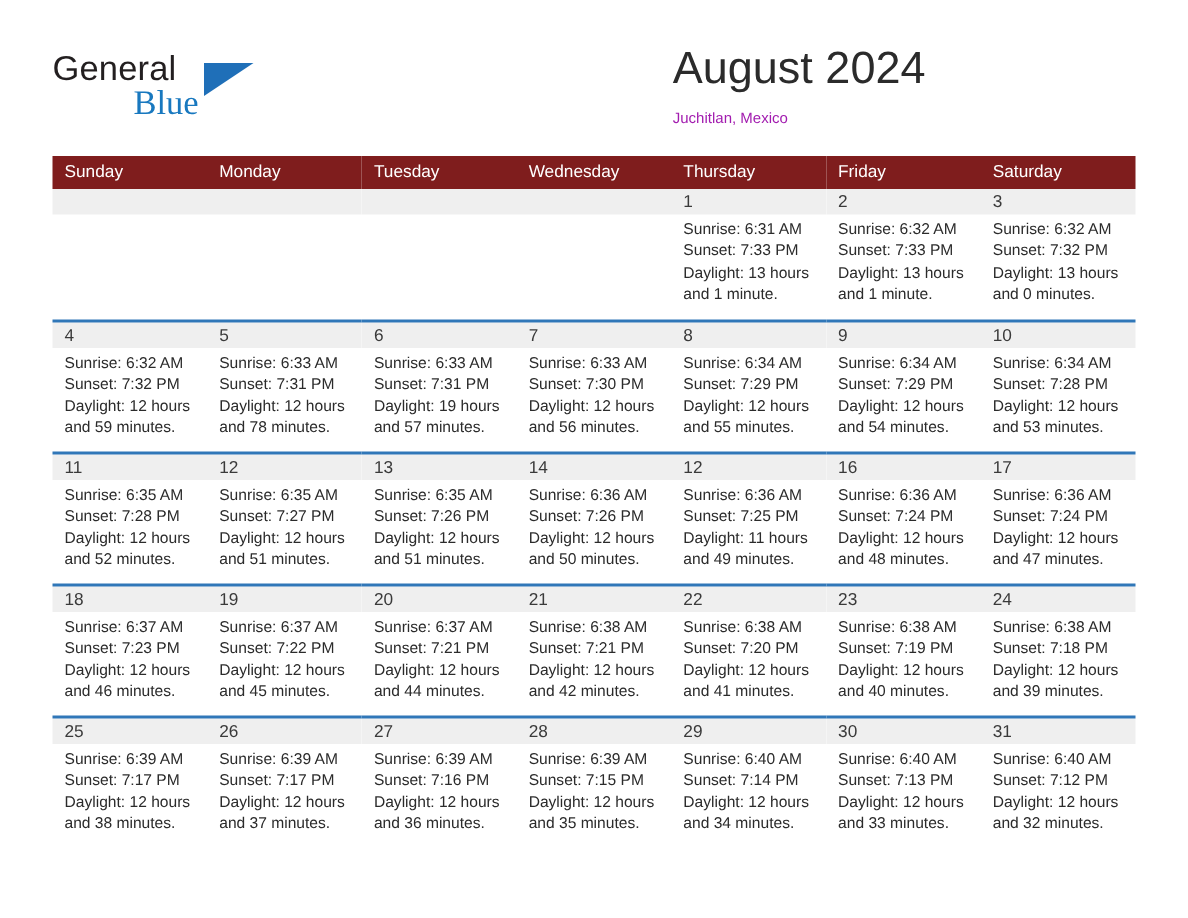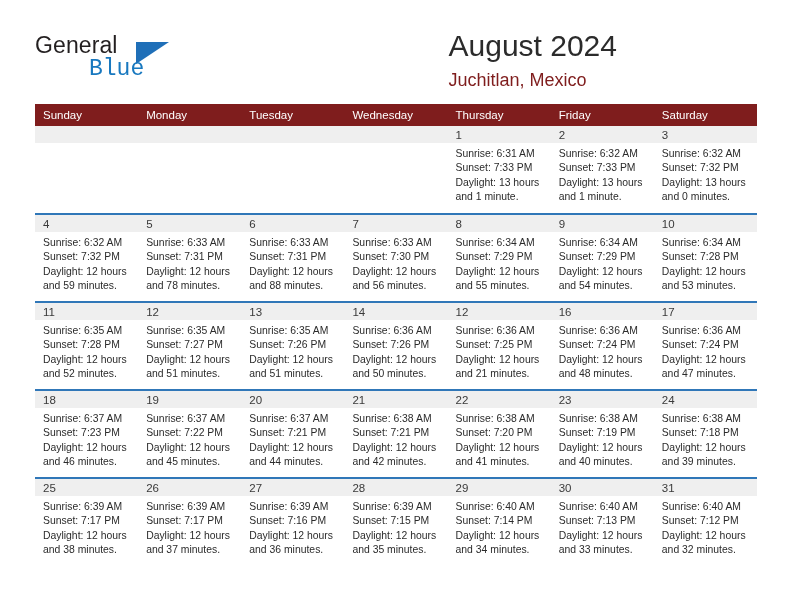--- a/index.html
+++ b/index.html
@@ -46,21 +46,21 @@
     letter-spacing: 0.1px;
     color: #231f20;
     font-family: "Liberation Sans", sans-serif;
   }
   .brand-blue {
     position: absolute;
     left: 54px;
     top: 24px;
     font-size: 23px;
     color: #1878bf;
-    font-family: Liberation Mono, monospace;
+    font-family: Liberation Serif, serif;
   }
   .brand-flag {
     position: absolute;
     left: 101px;
     top: 10px;
     width: 0;
     height: 0;
     border-left: 33px solid #1f6fb8;
     border-bottom: 22px solid transparent;
   }
@@ -71,22 +71,22 @@
     top: 0;
   }
   .cal-title {
     font-size: 30px;
     font-weight: normal;
     color: #2b2b2b;
     line-height: 36px;
     white-space: nowrap;
   }
   .cal-subtitle {
-    font-size: 18px;
-    color: #7f1d1d;
+    font-size: 10px;
+    color: #a21caf;
     line-height: 20px;
     margin-top: 6px;
     white-space: nowrap;
   }
 
   
   .calendar {
     position: absolute;
     left: 35px;
     top: 104px;
@@ -232,21 +232,21 @@
               <div>Sunrise: 6:33 AM</div>
               <div>Sunset: 7:31 PM</div>
               <div class="daylight">Daylight: 12 hours and 78 minutes.</div>
             </div>
           </td>
           <td>
             <div class="daynum">6</div>
             <div class="dayinfo">
               <div>Sunrise: 6:33 AM</div>
               <div>Sunset: 7:31 PM</div>
-              <div class="daylight">Daylight: 12 hours and 88 minutes.</div>
+              <div class="daylight">Daylight: 19 hours and 57 minutes.</div>
             </div>
           </td>
           <td>
             <div class="daynum">7</div>
             <div class="dayinfo">
               <div>Sunrise: 6:33 AM</div>
               <div>Sunset: 7:30 PM</div>
               <div class="daylight">Daylight: 12 hours and 56 minutes.</div>
             </div>
           </td>
@@ -306,21 +306,21 @@
               <div>Sunrise: 6:36 AM</div>
               <div>Sunset: 7:26 PM</div>
               <div class="daylight">Daylight: 12 hours and 50 minutes.</div>
             </div>
           </td>
           <td>
             <div class="daynum">12</div>
             <div class="dayinfo">
               <div>Sunrise: 6:36 AM</div>
               <div>Sunset: 7:25 PM</div>
-              <div class="daylight">Daylight: 12 hours and 21 minutes.</div>
+              <div class="daylight">Daylight: 11 hours and 49 minutes.</div>
             </div>
           </td>
           <td>
             <div class="daynum">16</div>
             <div class="dayinfo">
               <div>Sunrise: 6:36 AM</div>
               <div>Sunset: 7:24 PM</div>
               <div class="daylight">Daylight: 12 hours and 48 minutes.</div>
             </div>
           </td>

